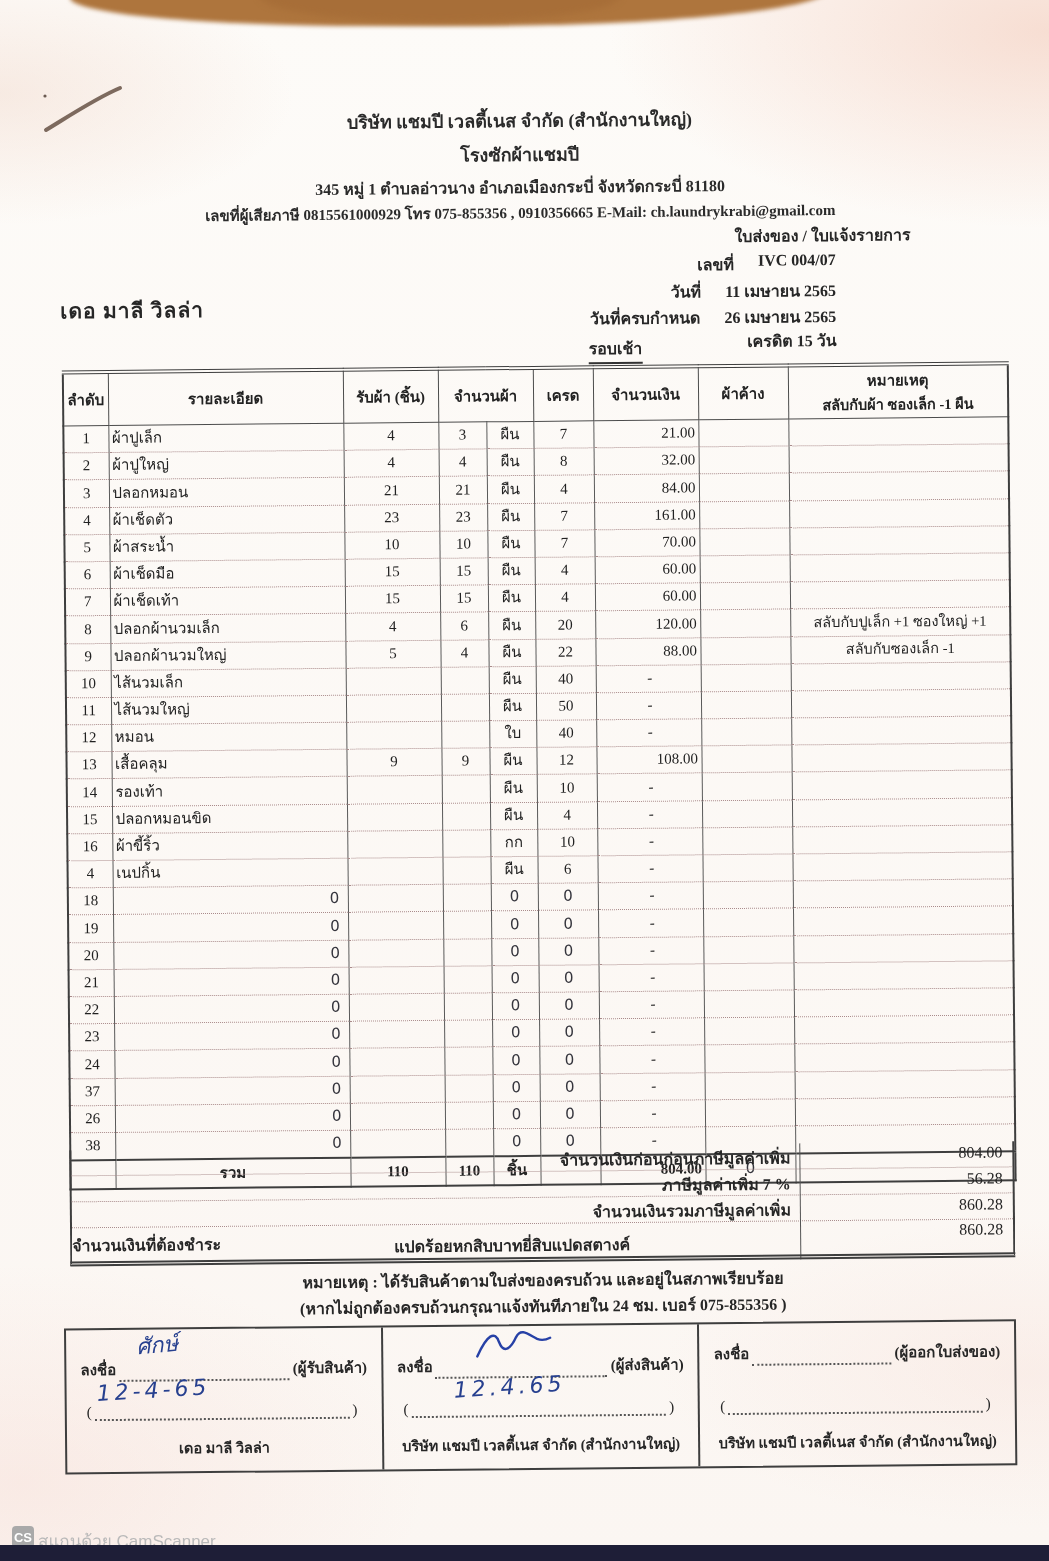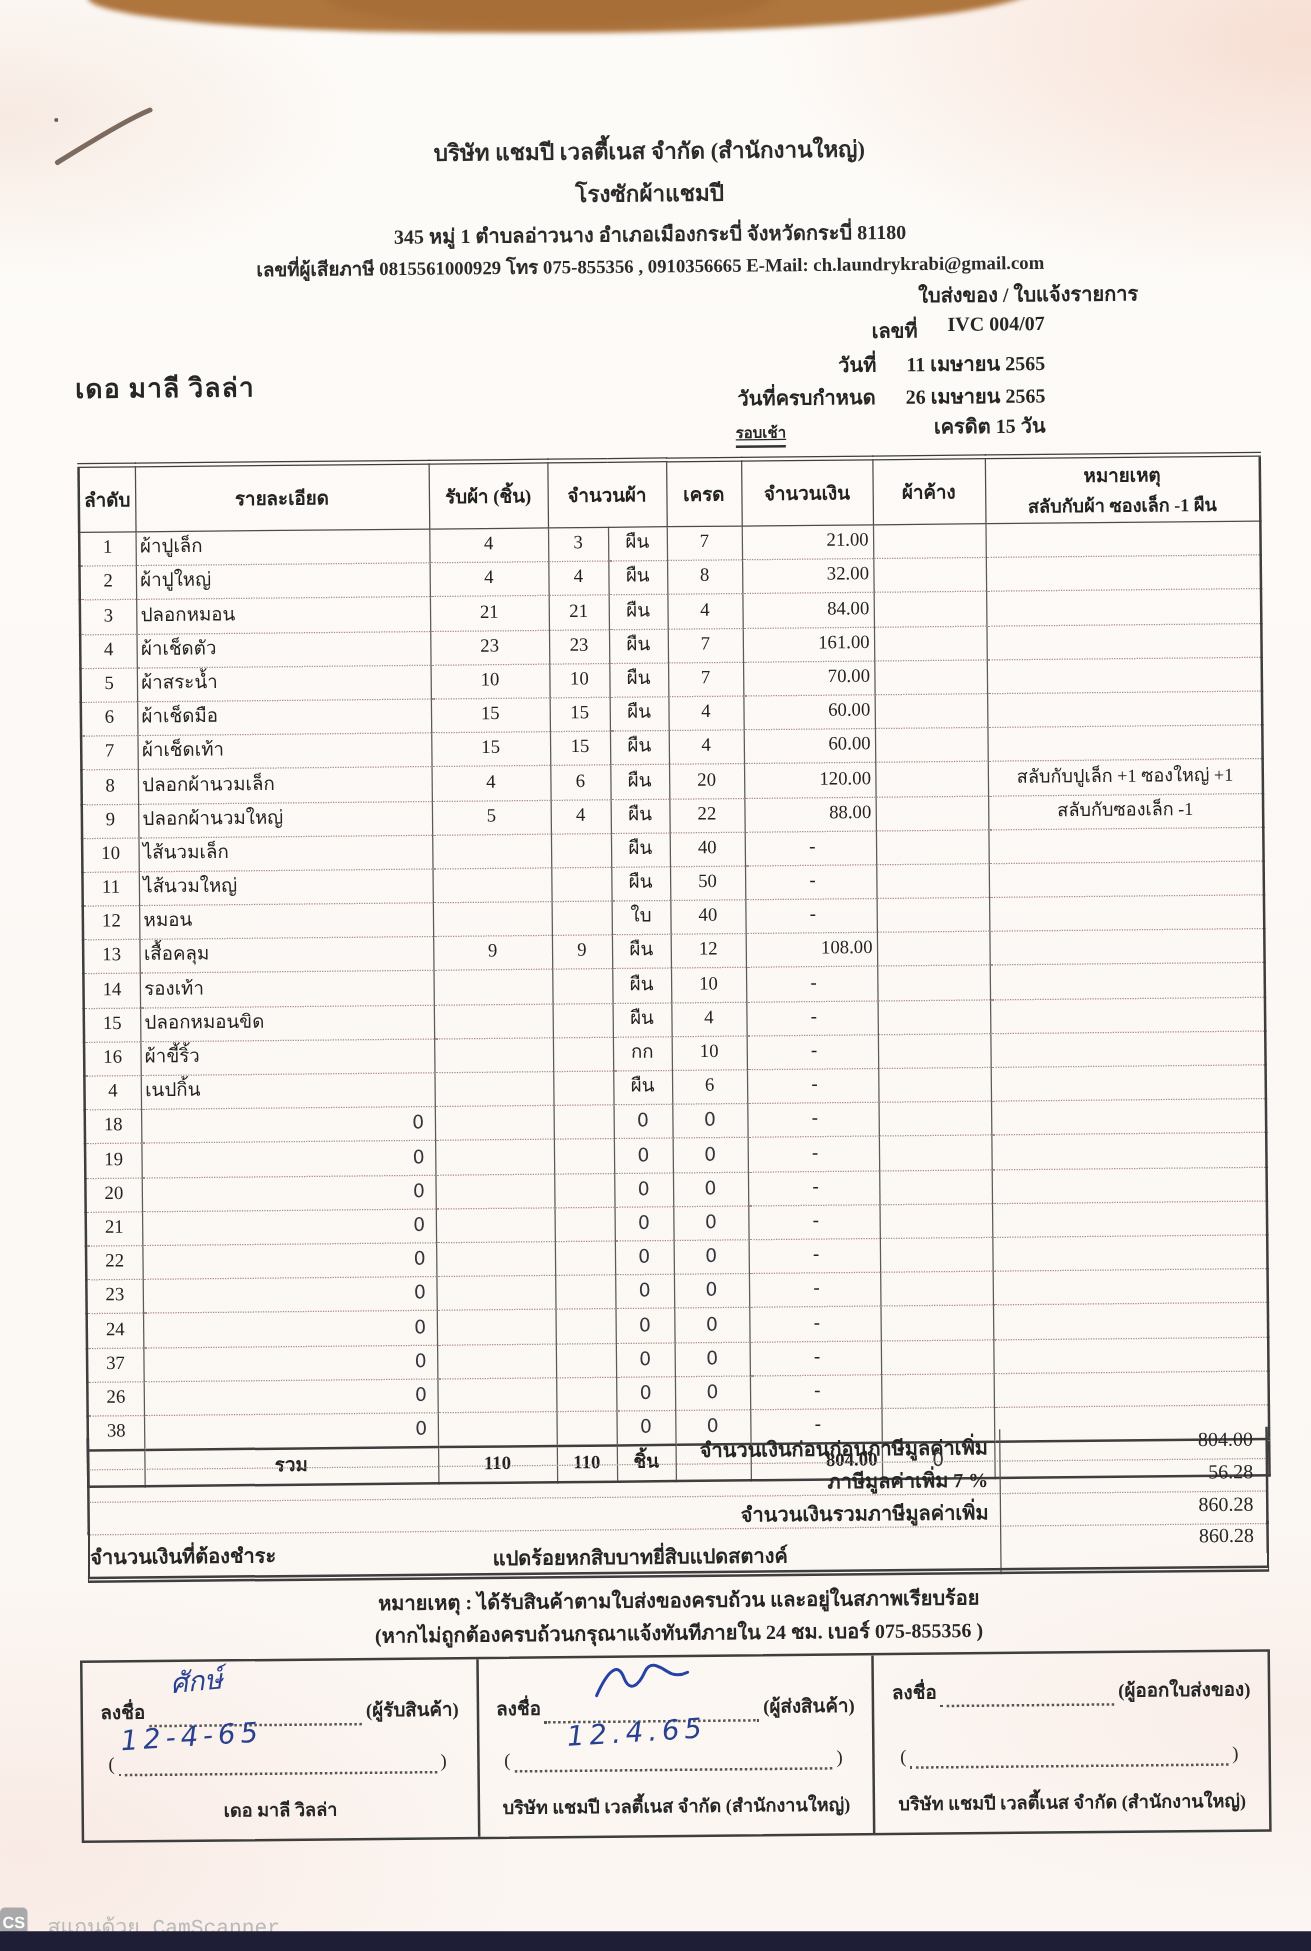--- a/index.html
+++ b/index.html
@@ -27,21 +27,21 @@
   .hdr3{top:175px;font-size:16px;}
   .hdr4{top:201px;font-size:15px;}
   .doctype{position:absolute;top:226px;left:615px;width:300px;text-align:right;font-weight:700;font-size:16px;}
 
   .inforow{position:absolute;left:420px;width:420px;display:flex;font-size:16px;font-weight:700;}
   .inforow .lbl{width:355px;text-align:right;padding-right:24px;box-sizing:border-box;}
   .inforow .val{white-space:nowrap;}
   .ir1{top:254px;} .ir2{top:281px;} .ir3{top:307px;} .ir4{top:331px;}
 
   .customer{position:absolute;left:64px;top:290px;font-size:21px;font-weight:700;letter-spacing:1px;}
-  .round{position:absolute;left:592px;top:337px;font-size:12px;font-weight:700;border-bottom:2px solid #333;padding-bottom:1px;text-decoration:underline;}
+  .round{position:absolute;left:592px;top:337px;font-size:16px;font-weight:700;border-bottom:2px solid #333;padding-bottom:1px;}
 
   table.inv{position:absolute;left:65px;top:366px;width:945px;border-collapse:collapse;table-layout:fixed;
             font-size:15px;color:#222;border:2px solid #3e3e3e;border-top:4px double #3e3e3e;}
   table.inv col.c-no{width:45px;} table.inv col.c-desc{width:235px;} table.inv col.c-rec{width:95px;}
   table.inv col.c-qty{width:48px;} table.inv col.c-unit{width:47px;} table.inv col.c-price{width:60px;}
   table.inv col.c-amt{width:105px;} table.inv col.c-pend{width:90px;} table.inv col.c-rem{width:220px;}
   table.inv th{font-weight:700;border:1px solid #4c4c4c;border-bottom:1px solid #4c4c4c;padding:2px 2px;height:42px;vertical-align:middle;}
   table.inv td{height:26.2px;padding:0 3px;border-right:1px solid #5a5a5a;border-bottom:1px dotted #aa8b8b;
                vertical-align:middle;line-height:1.05;overflow:hidden;white-space:nowrap;}
   .cell-no{text-align:center;}
@@ -78,24 +78,24 @@
   .sigline{position:absolute;left:14px;right:14px;top:28px;font-size:15px;font-weight:700;display:flex;align-items:flex-end;}
   .leader{flex:1;border-bottom:2px dotted #555;margin:0 3px;height:14px;}
   .parenline{position:absolute;left:20px;right:24px;top:74px;font-size:15px;display:flex;align-items:flex-end;}
   .sigbottom{position:absolute;left:0;right:0;bottom:12px;text-align:center;font-size:14.5px;font-weight:700;}
   .hand{font-family:"DejaVu Sans",sans-serif;color:#27408f;}
   .hw-name{position:absolute;left:70px;top:-2px;font-size:22px;font-style:italic;transform:rotate(-5deg);}
   .hw-date{position:absolute;left:30px;top:48px;font-size:22px;font-style:italic;letter-spacing:4px;transform:rotate(-3deg);}
   .hw-sig{position:absolute;left:90px;top:2px;}
 
   .footer{position:absolute;left:0;bottom:0;width:1049px;height:16px;background:#1e1e37;}
-  .cslogo{position:absolute;left:0;top:1526px;width:22px;height:22px;background:#a9a9a9;border-radius:4px;
+  .cslogo{position:absolute;left:12px;top:1526px;width:22px;height:22px;background:#a9a9a9;border-radius:4px;
           color:#fff;font-family:"Liberation Sans",sans-serif;font-weight:700;font-size:13px;
           display:flex;align-items:center;justify-content:center;}
-  .cstext{position:absolute;left:38px;top:1527px;font-family:Liberation Mono, monospace;font-size:17px;color:#b9b9b9;}
+  .cstext{position:absolute;left:38px;top:1527px;font-family:Liberation Sans, sans-serif;font-size:17px;color:#b9b9b9;}
 </style>
 </head>
 <body>
 
 <div id="page">
   <div class="blob"></div>
   <div class="blob2"></div>
 
   <svg class="penmark" viewBox="0 0 90 50">
     <path d="M4,46 C24,34 54,14 78,4" stroke="#7d6a5e" stroke-width="4" fill="none" stroke-linecap="round"></path>

